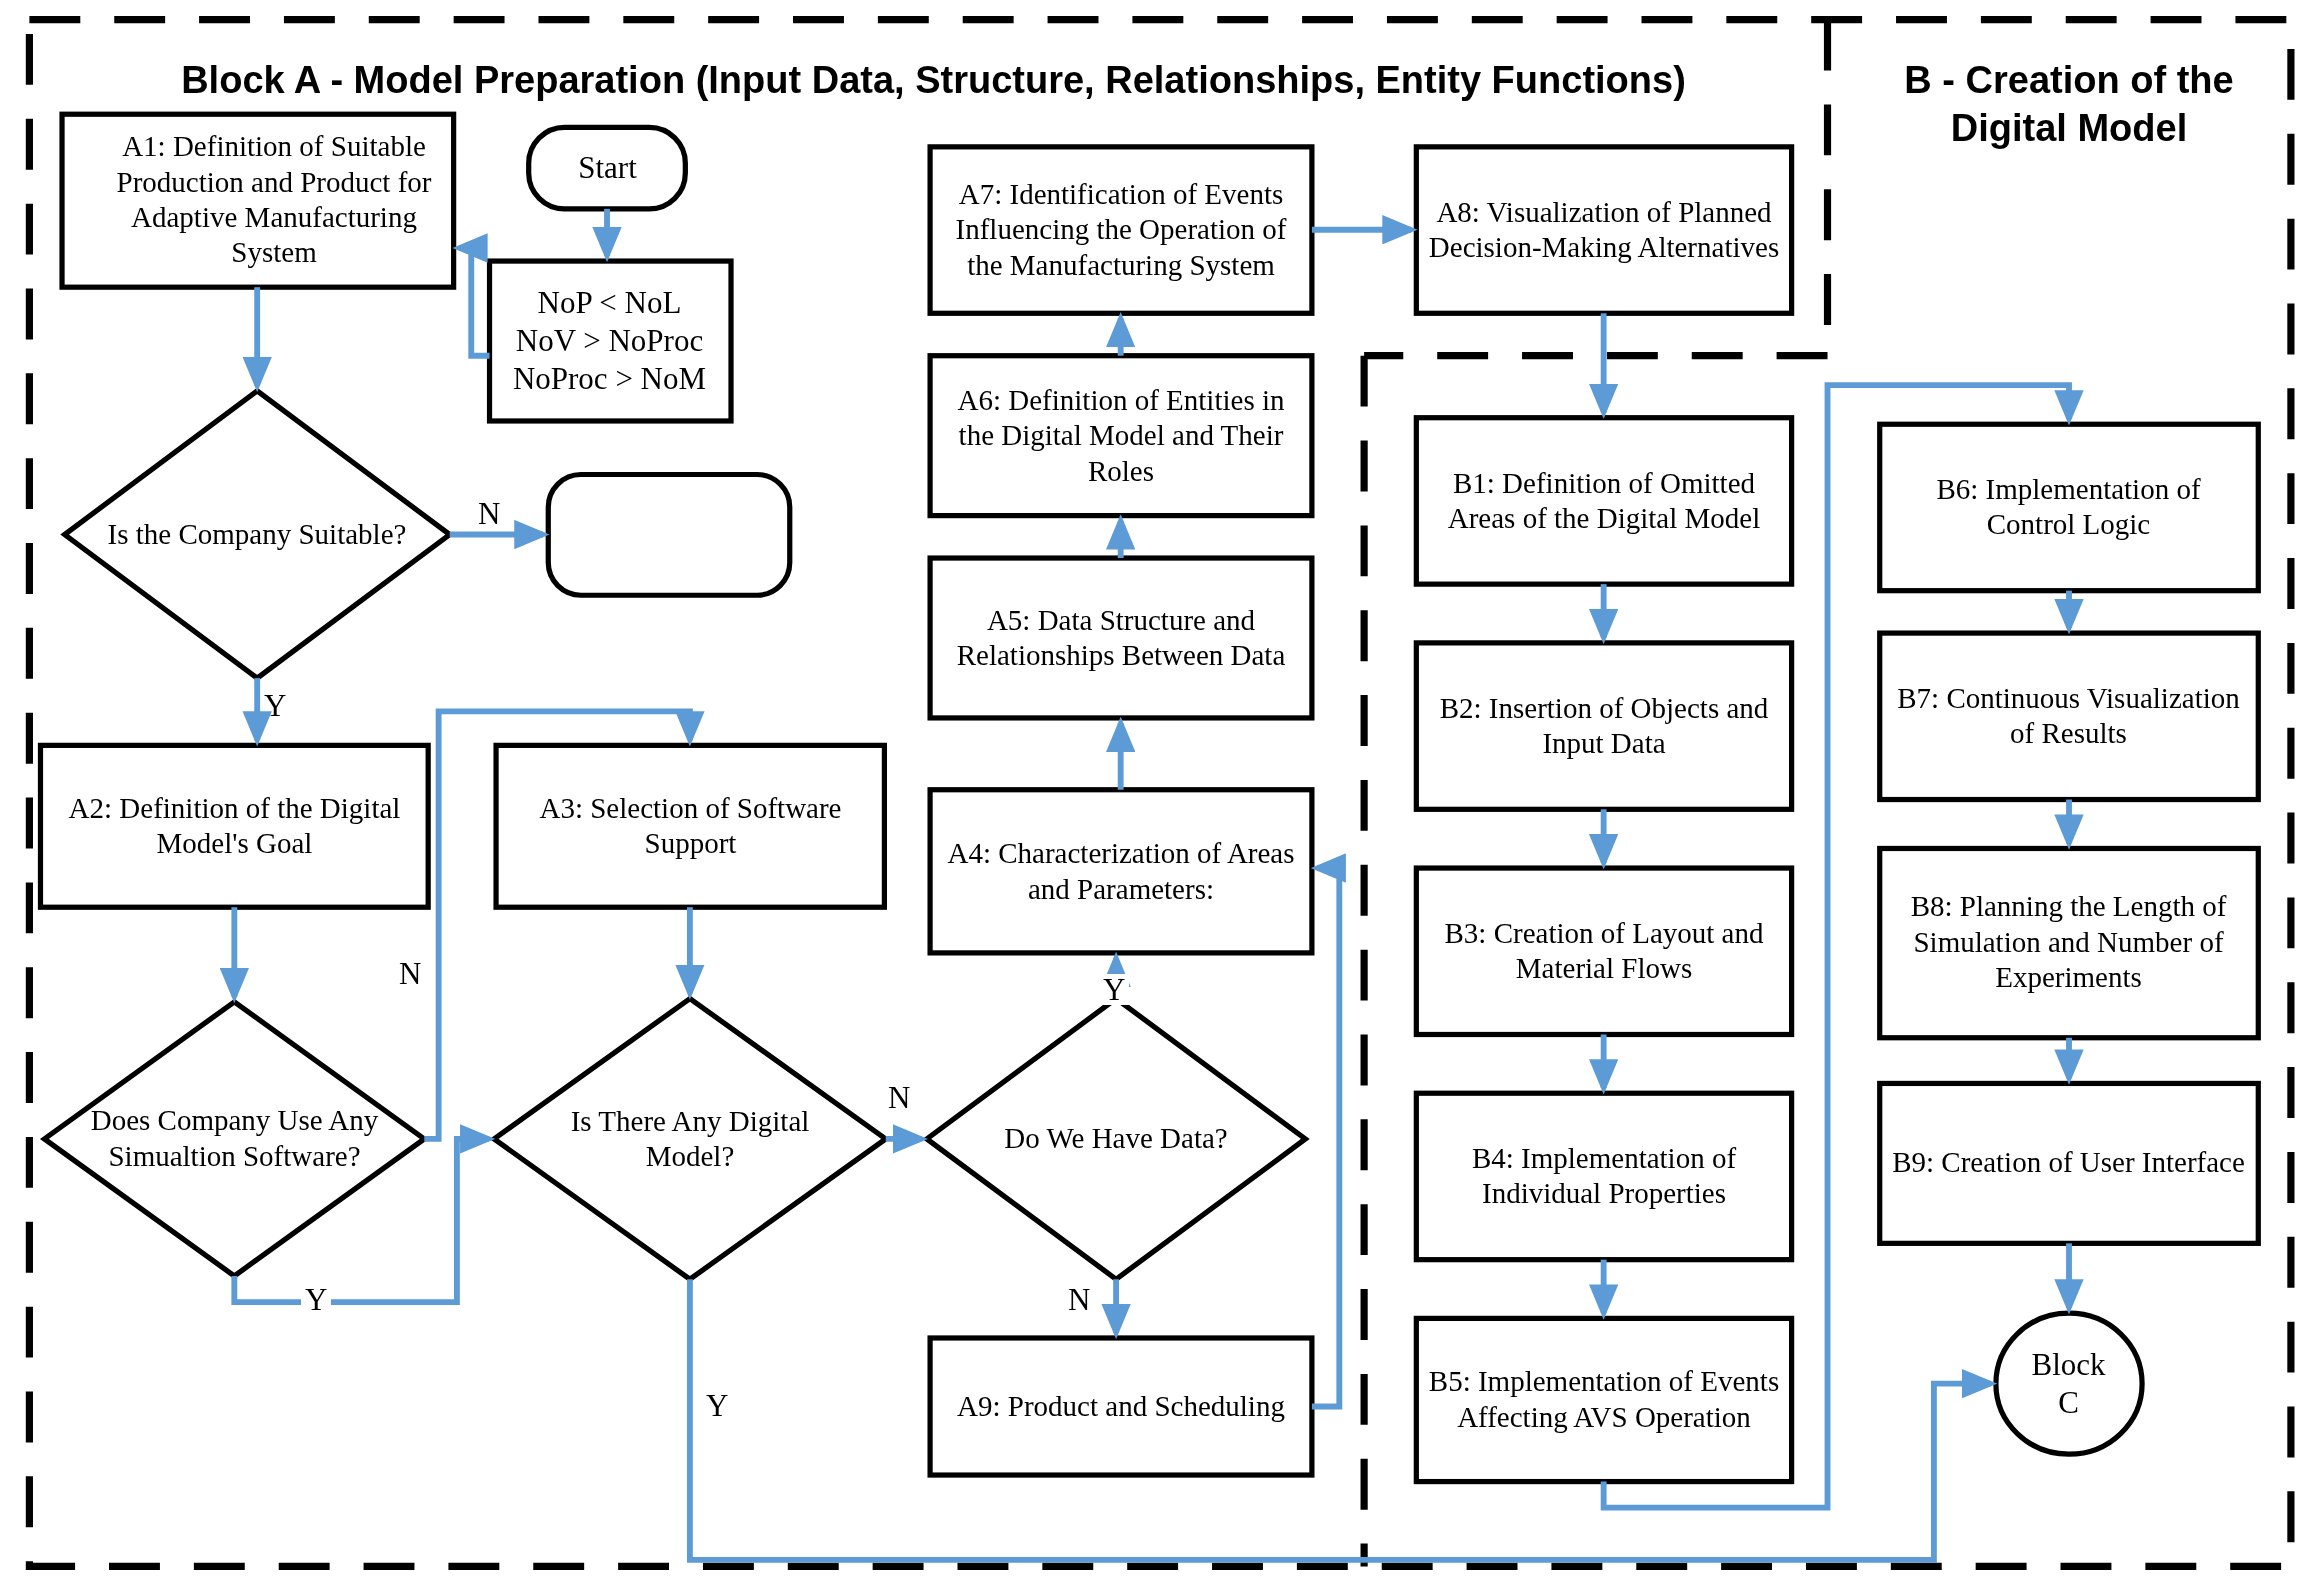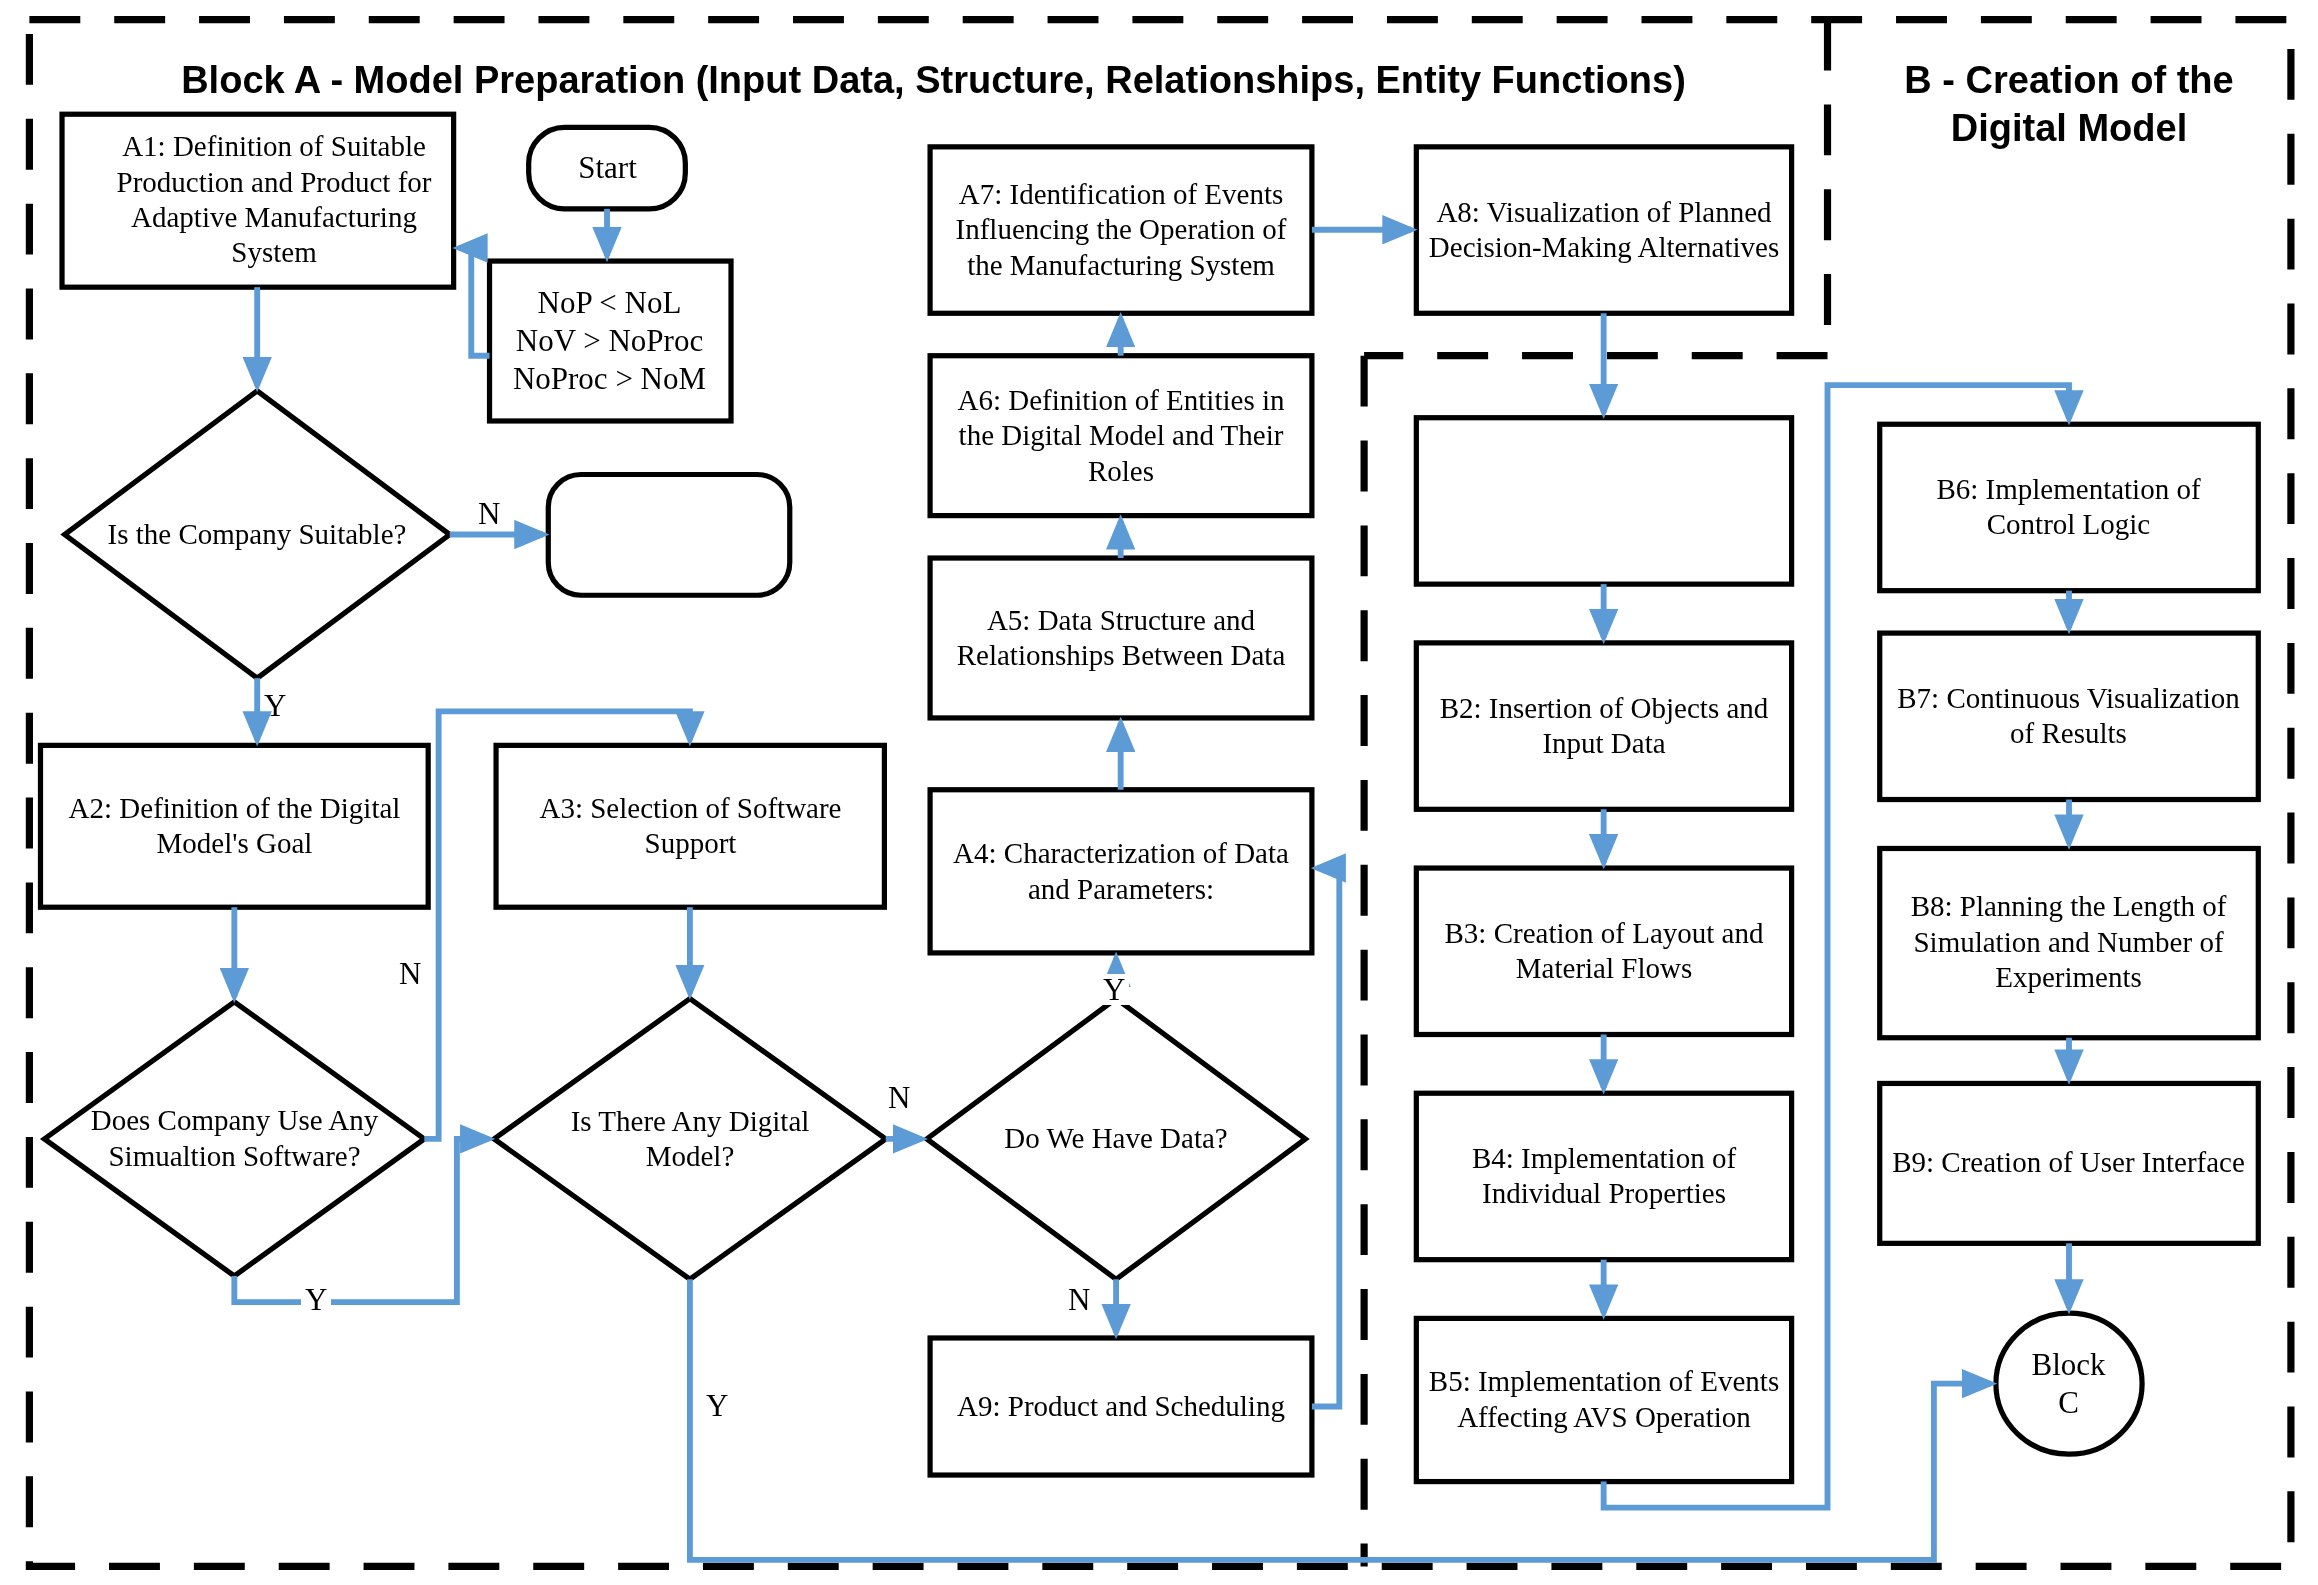--- a/index.html
+++ b/index.html
@@ -107,23 +107,24 @@
 <div class="lbl" style="left:88px;top:117px;width:372px;height:166px;">A1: Definition of Suitable Production and Product for Adaptive Manufacturing System</div>
 <div class="lbl" style="left:94px;top:479px;width:326px;height:111px;">Is the Company Suitable?</div>
 <div class="lbl" style="left:49px;top:745px;width:371px;height:162px;">A2: Definition of the Digital Model's Goal</div>
 <div class="lbl" style="left:506px;top:745px;width:369px;height:162px;">A3: Selection of Software Support</div>
 <div class="lbl" style="left:78px;top:1060px;width:313px;height:157px;">Does Company Use Any Simualtion Software?</div>
 <div class="lbl" style="left:543px;top:1087px;width:294px;height:104px;">Is There Any Digital Model?</div>
 <div class="lbl" style="left:953px;top:1119px;width:326px;height:39px;">Do We Have Data?</div>
 <div class="lbl" style="left:940px;top:147px;width:362px;height:166px;">A7: Identification of Events Influencing the Operation of the Manufacturing System</div>
 <div class="lbl" style="left:940px;top:356px;width:362px;height:160px;">A6: Definition of Entities in the Digital Model and Their Roles</div>
 <div class="lbl" style="left:940px;top:558px;width:362px;height:160px;">A5: Data Structure and Relationships Between Data</div>
-<div class="lbl" style="left:940px;top:790px;width:362px;height:163px;">A4: Characterization of Data and Parameters:</div>
+<div class="lbl" style="left:940px;top:790px;width:362px;height:163px;">A4: Characterization of Areas and Parameters:</div>
 <div class="lbl" style="left:940px;top:1338px;width:362px;height:137px;">A9: Product and Scheduling</div>
 <div class="lbl" style="left:1426px;top:147px;width:356px;height:166px;">A8: Visualization of Planned Decision-Making Alternatives</div>
+<div class="lbl" style="left:1426px;top:418px;width:356px;height:166px;">B1: Definition of Omitted Areas of the Digital Model</div>
 <div class="lbl" style="left:1426px;top:643px;width:356px;height:166px;">B2: Insertion of Objects and Input Data</div>
 <div class="lbl" style="left:1426px;top:868px;width:356px;height:166px;">B3: Creation of Layout and Material Flows</div>
 <div class="lbl" style="left:1426px;top:1093px;width:356px;height:166px;">B4: Implementation of Individual Properties</div>
 <div class="lbl" style="left:1426px;top:1318px;width:356px;height:163px;">B5: Implementation of Events Affecting AVS Operation</div>
 <div class="lbl" style="left:1889px;top:424px;width:359px;height:166px;">B6: Implementation of Control Logic</div>
 <div class="lbl" style="left:1889px;top:633px;width:359px;height:166px;">B7: Continuous Visualization of Results</div>
 <div class="lbl" style="left:1889px;top:848px;width:359px;height:189px;">B8: Planning the Length of Simulation and Number of Experiments</div>
 <div class="lbl" style="left:1889px;top:1083px;width:359px;height:160px;">B9: Creation of User Interface</div>
 <div class="lbl big preline" style="left:2003px;top:1320px;width:131px;height:128px;">Block
 C</div>

